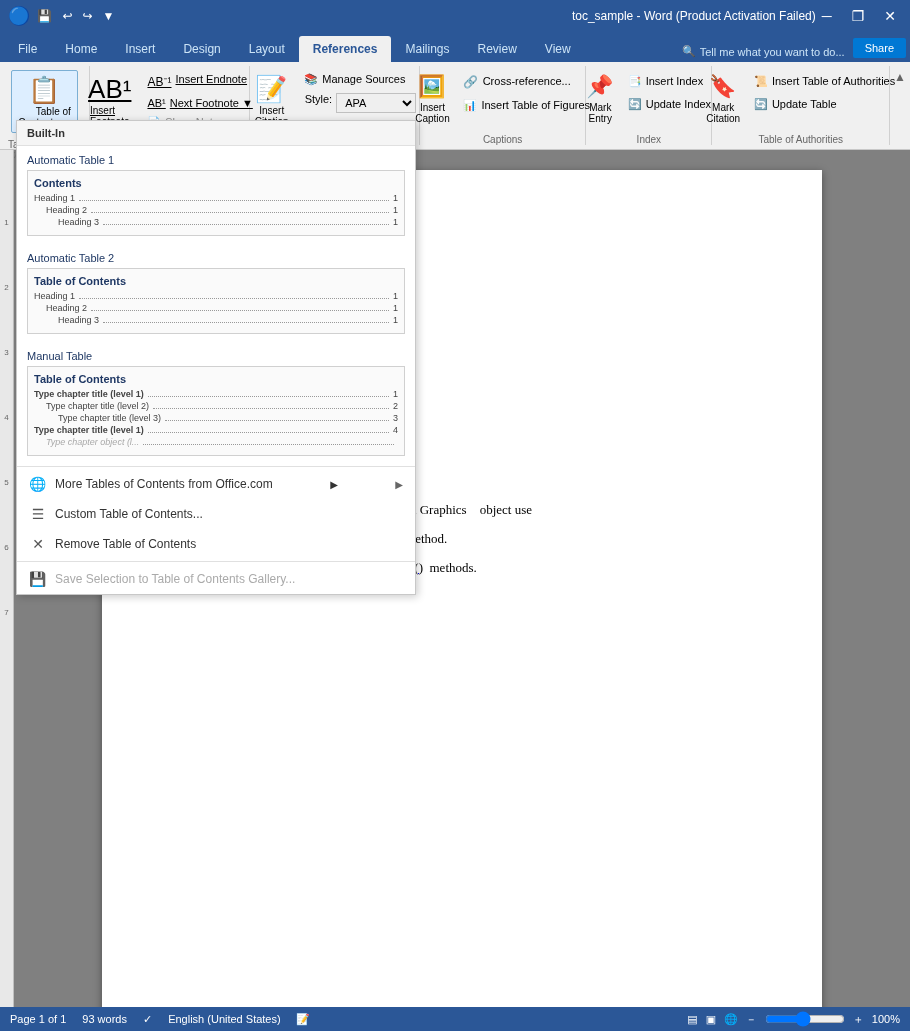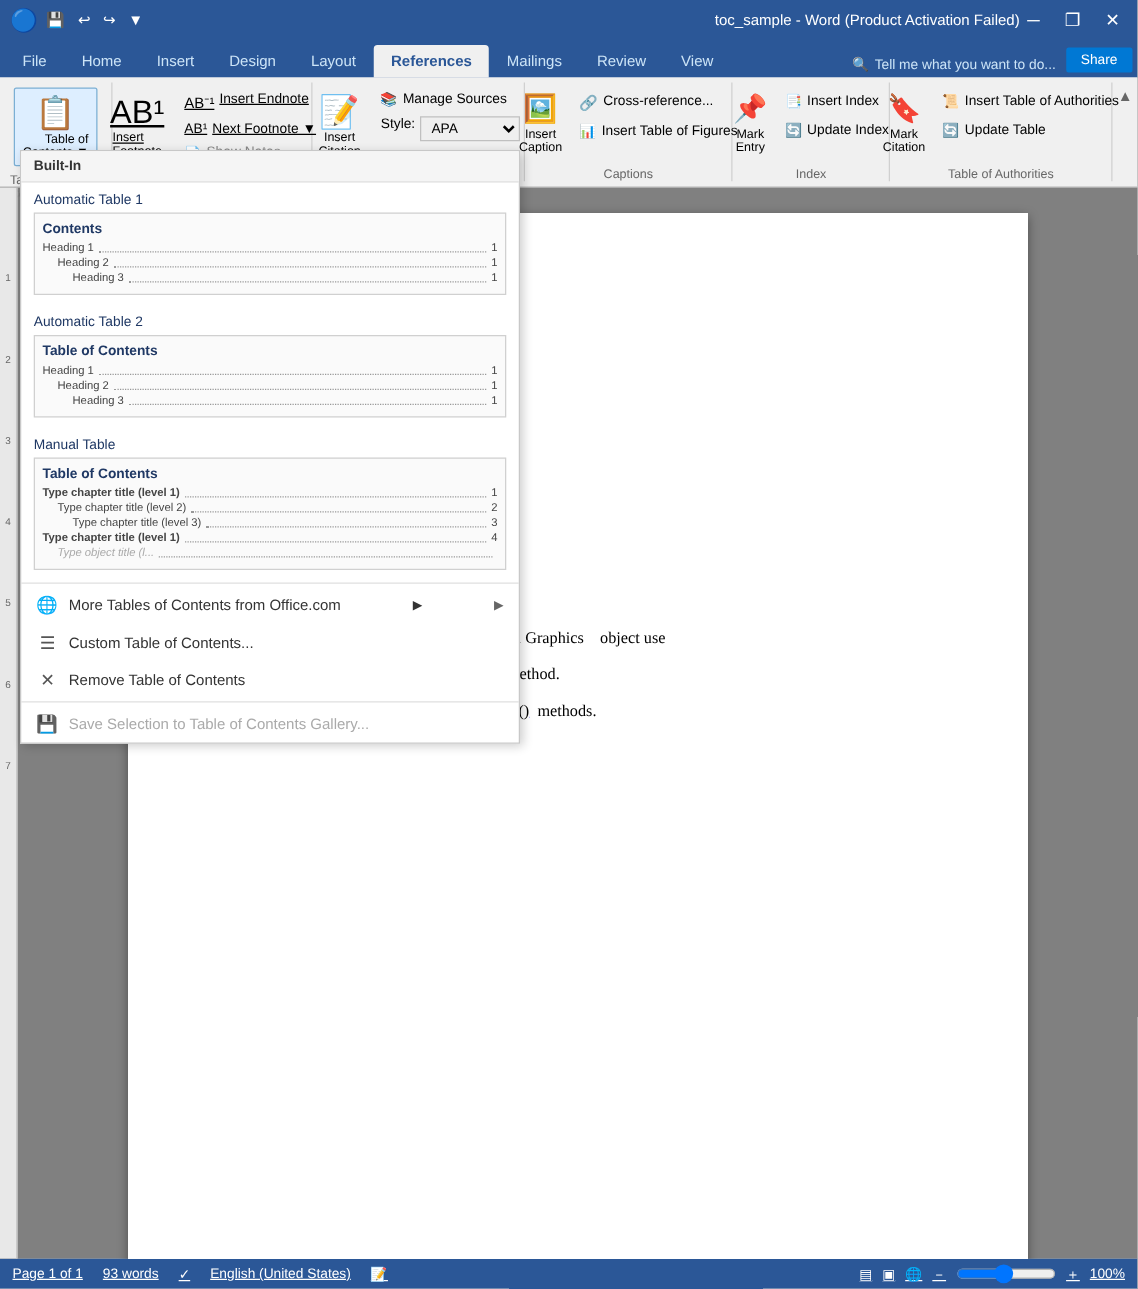--- a/index.html
+++ b/index.html
@@ -147,21 +147,21 @@
       background: #fafafa;
     }
     .toc-preview-title {
       font-size: 11px;
       font-weight: 600;
       color: #1f3864;
       margin-bottom: 4px;
     }
     .toc-preview-line {
       display: flex;
-      align-items: center;
+      align-items: flex-start;
       margin: 2px 0;
       font-size: 9px;
     }
     .toc-preview-line .dots {
       flex: 1;
       border-bottom: 1px dotted #999;
       margin: 0 4px;
       height: 8px;
     }
     .toc-preview-line.indent1 { padding-left: 12px; }
@@ -228,21 +228,20 @@
     
     .status-bar {
       background: #2b5797;
       color: white;
       height: 24px;
       display: flex;
       align-items: center;
       padding: 0 10px;
       font-size: 11px;
       gap: 16px;
-      text-decoration: underline;
     }
     .status-right { margin-left: auto; display: flex; align-items: center; gap: 8px; }
 
     .style-select {
       font-size: 11px;
       border: 1px solid #c0c0c0;
       padding: 2px 4px;
       width: 80px;
     }
 
@@ -500,21 +499,21 @@
         <span>Type chapter title (level 3)</span>
         <span class="dots"></span>
         <span>3</span>
       </div>
       <div class="toc-preview-line">
         <span style="font-weight:bold;">Type chapter title (level 1)</span>
         <span class="dots"></span>
         <span>4</span>
       </div>
       <div class="toc-preview-line indent1">
-        <span style="color:#aaa;font-style:italic;">Type object title (l...</span>
+        <span style="color:#aaa;font-style:italic;">Type chapter object (l...</span>
         <span class="dots"></span>
         <span></span>
       </div>
     </div>
   </div>
 
   <div class="toc-separator"></div>
 
   <div class="toc-menu-item has-arrow">
     <span class="menu-icon">🌐</span>

